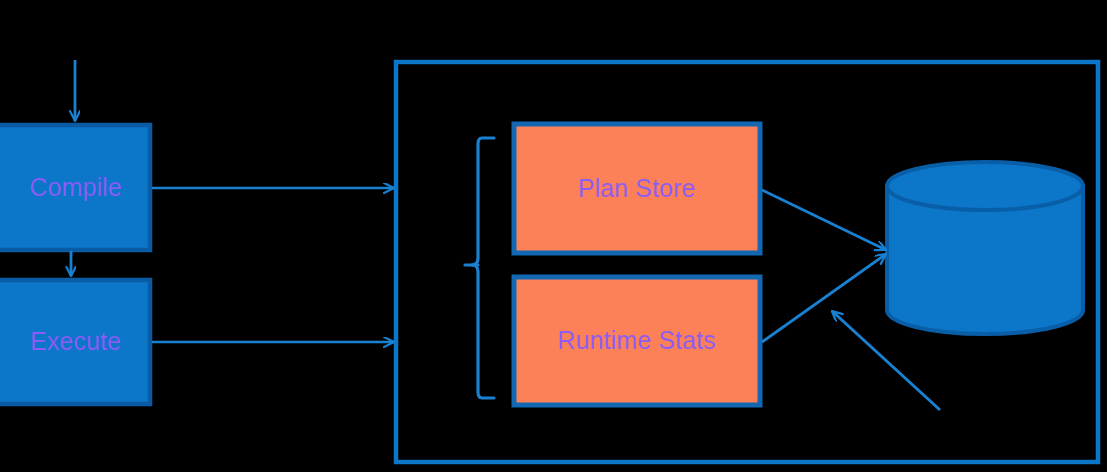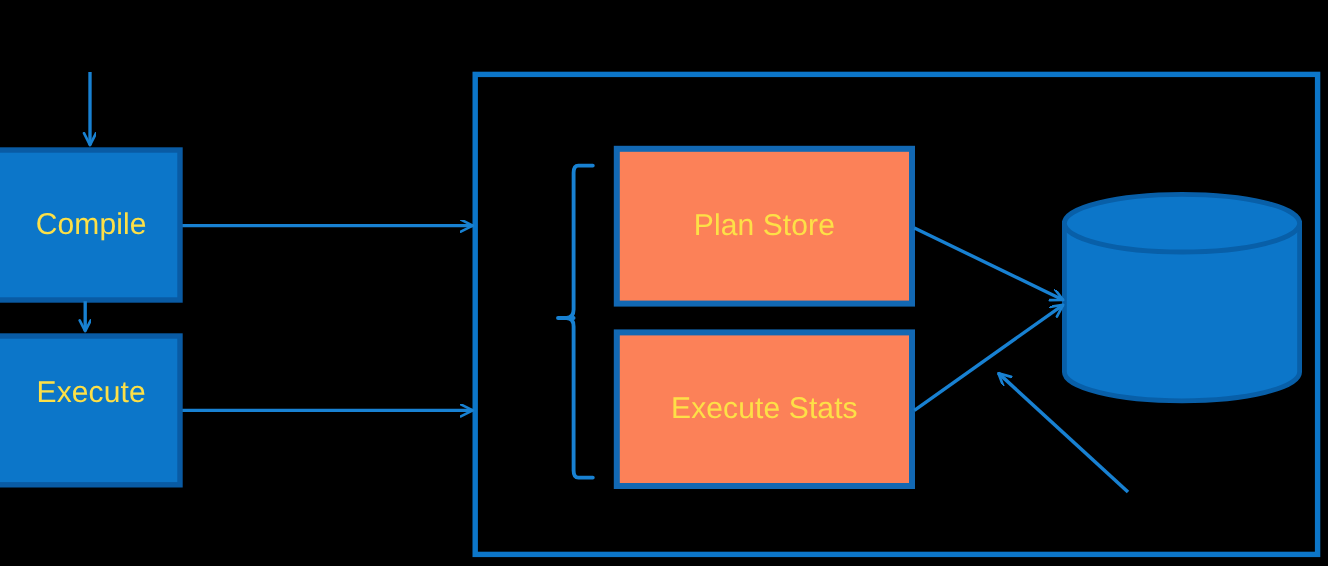--- a/index.html
+++ b/index.html
@@ -17,34 +17,34 @@
   }
   #diagram-svg {
     position: absolute;
     left: 0;
     top: 0;
     width: 1107px;
     height: 472px;
   }
   .node-label {
     position: absolute;
-    color: #fde047;
+    color: #8b5cf6;
     font-family: "Liberation Sans", sans-serif;
     font-size: 25px;
     line-height: 1.18;
     text-align: center;
     letter-spacing: 0.1px;
     white-space: pre-line;
     display: flex;
     align-items: center;
     justify-content: center;
     pointer-events: none;
   }
   .lbl-compile  { left: 0px;   top: 123px; width: 152px; height: 129px; }
-  .lbl-execute  { left: 0px;   top: 264px; width: 152px; height: 128px; }
+  .lbl-execute  { left: 0px;   top: 278px; width: 152px; height: 128px; }
   .lbl-plan     { left: 512px; top: 122px; width: 250px; height: 133px; }
   .lbl-runtime  { left: 512px; top: 275px; width: 250px; height: 132px; }
   .lbl-schema   { left: 885px; top: 212px; width: 196px; height: 72px; }
 </style>
 </head>
 <body>
 
 <div id="canvas">
 
   <svg id="diagram-svg" viewBox="0 0 1107 472">
@@ -91,16 +91,16 @@
 
     <line x1="940" y1="410" x2="832" y2="311" stroke="#1881D2" stroke-width="3" marker-end="url(#arrowOpen)"></line>
   </svg>
 
   <div class="node-label lbl-compile">Compile</div>
 
   <div class="node-label lbl-execute">Execute</div>
 
   <div class="node-label lbl-plan">Plan Store</div>
 
-  <div class="node-label lbl-runtime">Execute Stats</div>
+  <div class="node-label lbl-runtime">Runtime Stats</div>
 
 
 </div>
 
 </body></html>

